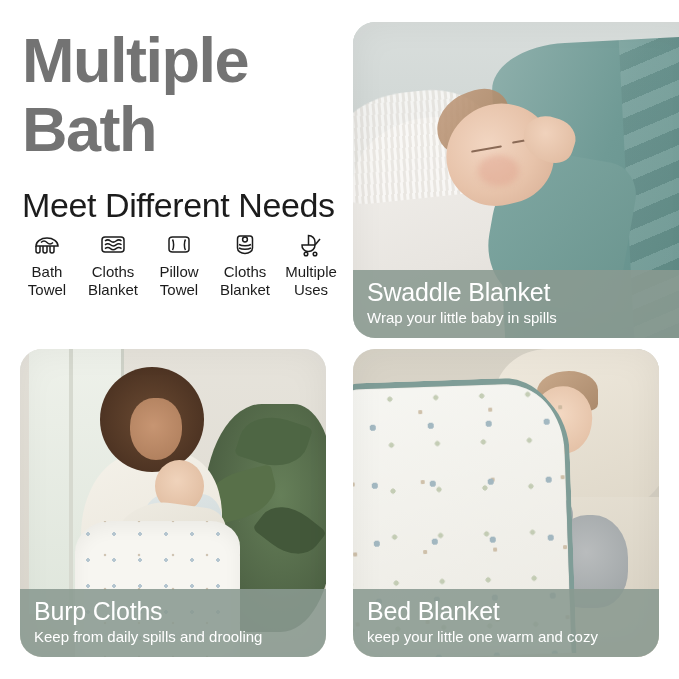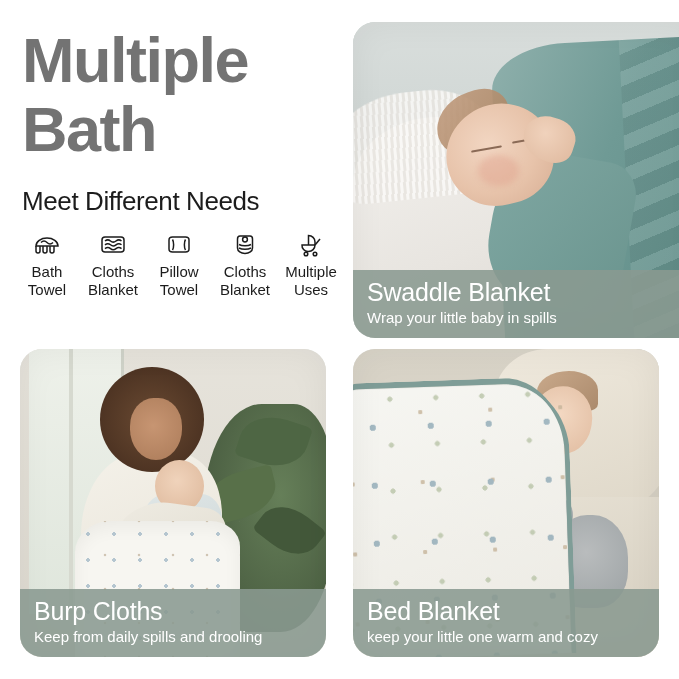--- a/index.html
+++ b/index.html
@@ -13,21 +13,21 @@
 
   
   .headline{
     position:absolute;left:22px;top:26px;width:310px;
     font-size:63px;line-height:1.10;font-weight:700;color:#737373;
     letter-spacing:-1.5px;
   }
   .headline .l2{display:block;}
   .subhead{
     position:absolute;left:22px;top:186px;width:330px;
-    font-size:26px;font-weight:400;color:#1c1c1c;letter-spacing:-0.4px;
+    font-size:34px;font-weight:400;color:#1c1c1c;letter-spacing:-0.4px;
   }
 
   
   .icons{
     position:absolute;left:14px;top:228px;width:330px;
     display:flex;justify-content:flex-start;align-items:flex-start;
   }
   .icon-cell{width:66px;text-align:center;}
   .icon-glyph{height:32px;display:flex;align-items:center;justify-content:center;}
   .icon-label{

